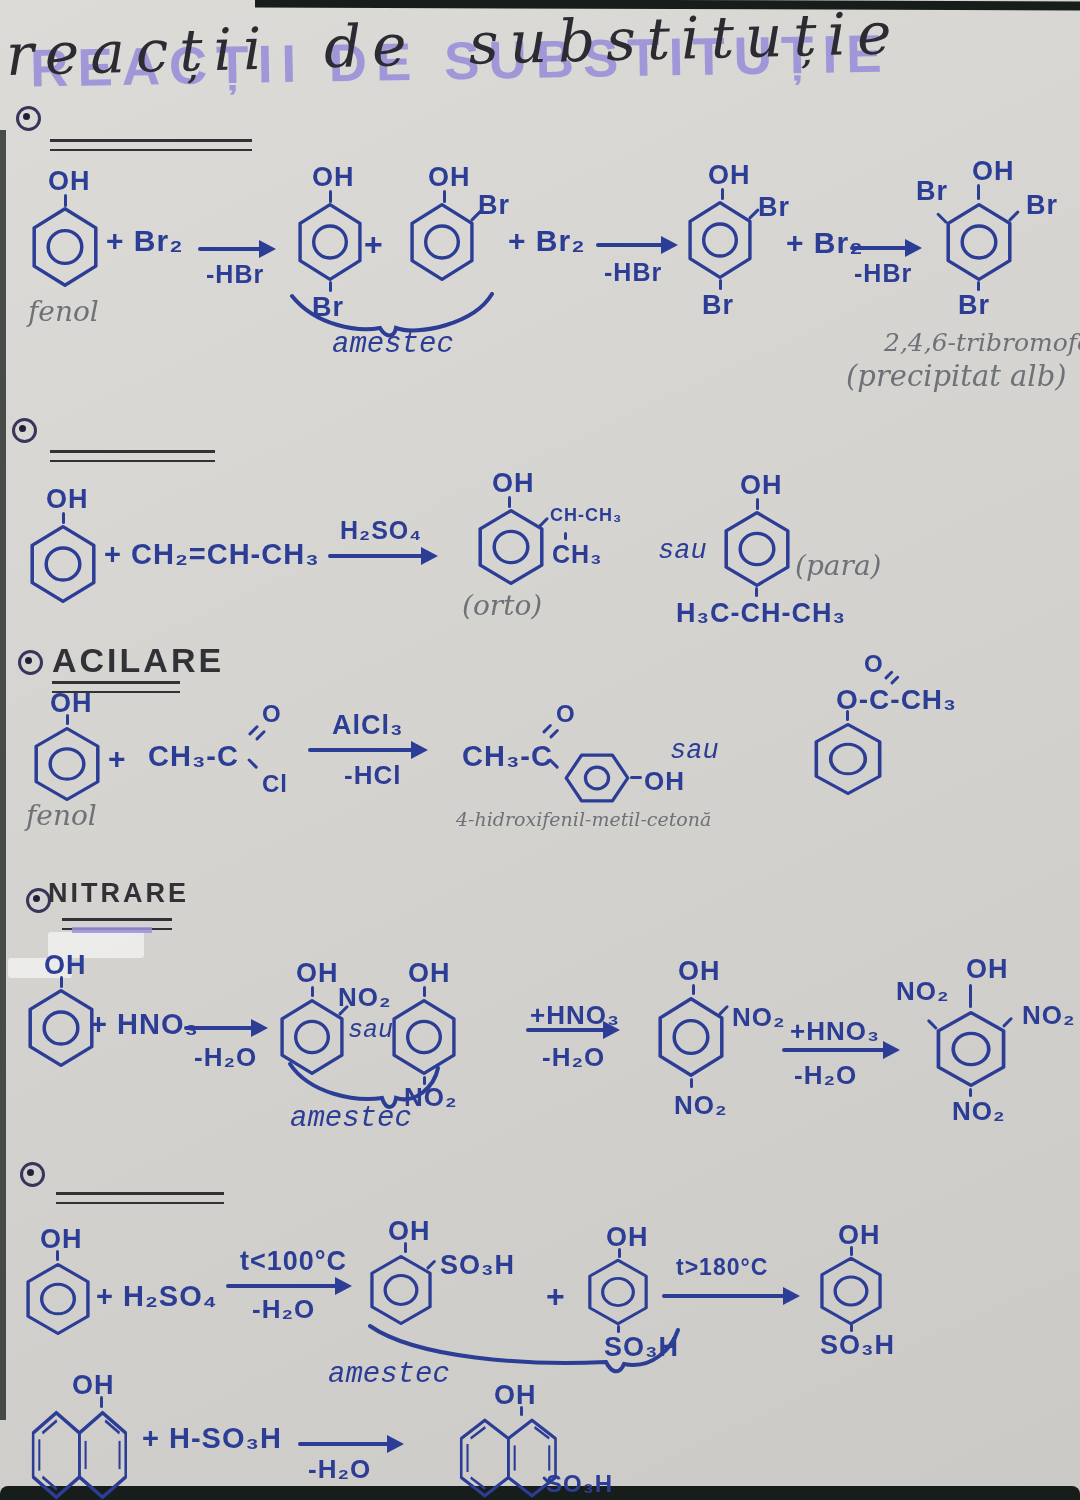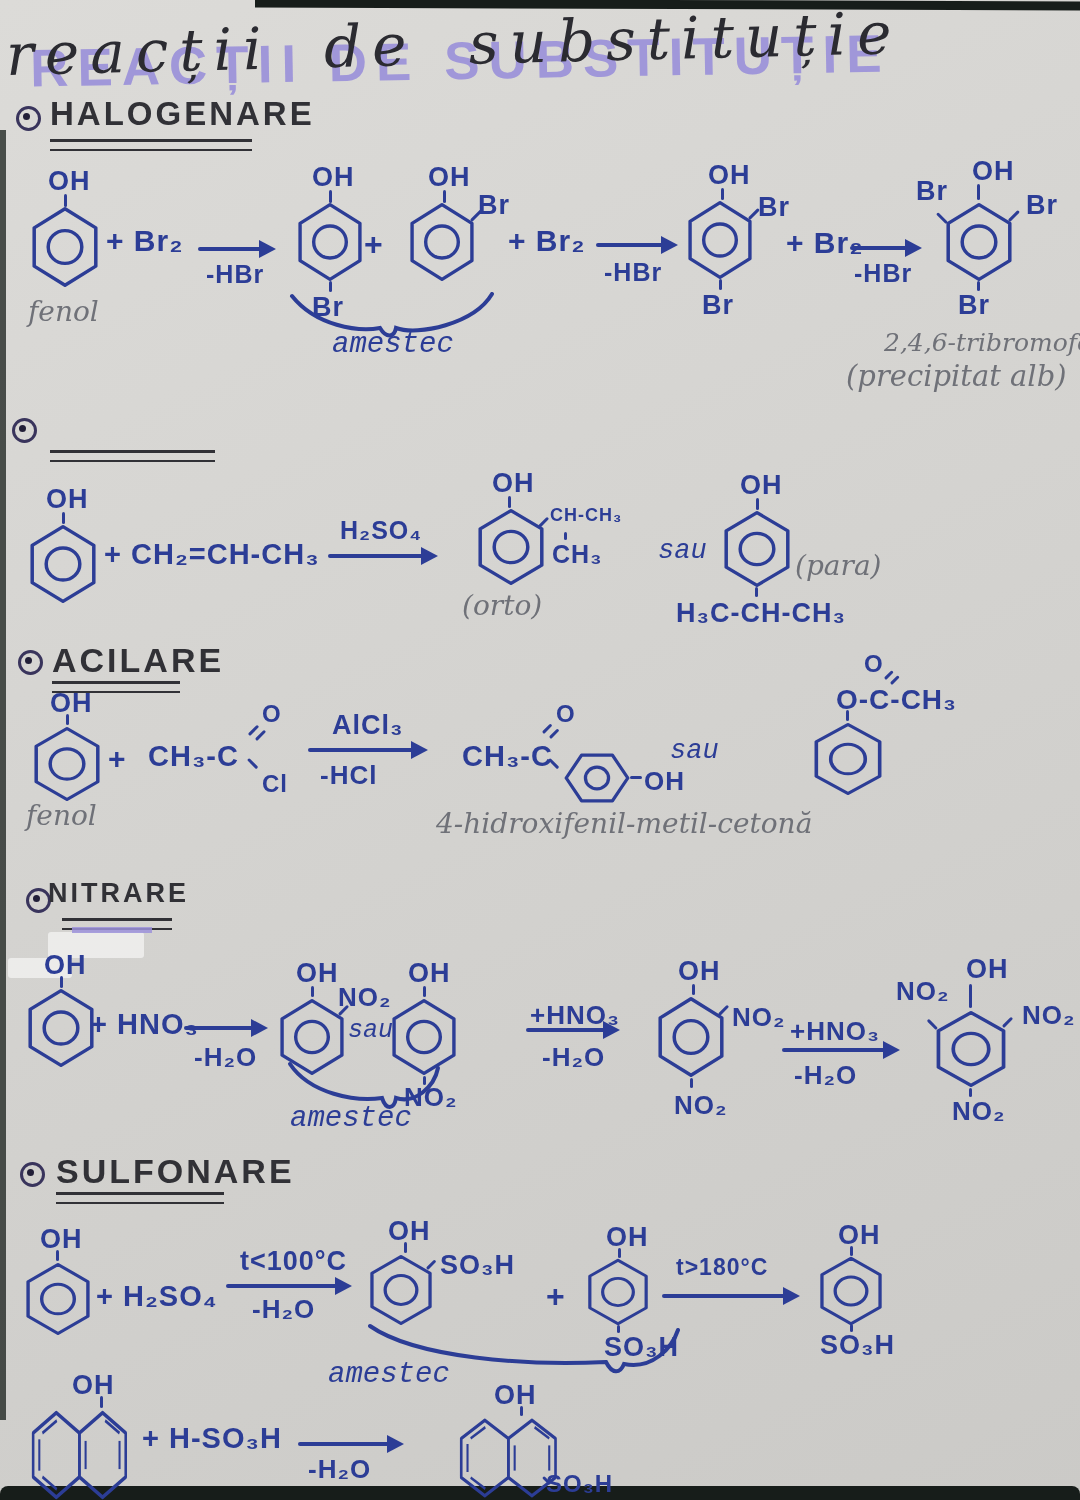--- a/index.html
+++ b/index.html
@@ -74,21 +74,20 @@
   <div class="edge" style="left:0;top:130px;width:6px;height:1290px;opacity:.75"></div>
   <div class="edge" style="left:0;top:1486px;width:1080px;height:14px;border-radius:8px 8px 0 0"></div>
 
   <div class="sec">
     <div class="title-block">REACȚII DE SUBSTITUȚIE</div>
     <div class="title-script">reacții de substituție</div>
   </div>
 
   <div class="sec">
     <span class="bullet" style="left:16px;top:106px"></span>
-    <span class="hd" style="left:50px;top:97px">HALOGENARE</span>
     <div class="hul" style="left:50px;top:139px;width:202px"></div>
 
     <span class="t" style="left:48px;top:168px">OH</span>
     <div class="vb" style="left:64px;top:194px;height:13px"></div>
     <svg class="ring" style="left:30px;top:206px" width="70" height="82">
         <use href="#benz"></use>
       </svg>
     <span class="g" style="left:28px;top:298px">fenol</span>
 
     <span class="t" style="left:106px;top:226px;font-size:30px">+ Br₂</span>
@@ -203,33 +202,33 @@
     <span class="t" style="left:108px;top:744px;font-size:30px">+</span>
     <span class="t" style="left:148px;top:742px;font-size:29px">CH₃-C</span>
     <div class="vb" style="left:250px;top:736px;height:13px;transform:rotate(-135deg)"></div>
     <div class="vb" style="left:257px;top:741px;height:13px;transform:rotate(-135deg)"></div>
     <span class="t" style="left:262px;top:702px;font-size:24px">O</span>
     <div class="vb" style="left:247px;top:760px;height:13px;transform:rotate(-45deg)"></div>
     <span class="t" style="left:262px;top:772px;font-size:24px">Cl</span>
 
     <span class="t" style="left:332px;top:712px;font-size:27px">AlCl₃</span>
     <div class="arrow" style="left:308px;top:748px;width:106px"></div>
-    <span class="t" style="left:320px;top:762px;font-size:26px">-HCl</span>
+    <span class="t" style="left:344px;top:762px;font-size:26px">-HCl</span>
 
     <span class="t" style="left:462px;top:742px;font-size:29px">CH₃-C</span>
     <div class="vb" style="left:544px;top:734px;height:12px;transform:rotate(-135deg)"></div>
     <div class="vb" style="left:551px;top:739px;height:12px;transform:rotate(-135deg)"></div>
     <span class="t" style="left:556px;top:702px;font-size:24px">O</span>
     <div class="vb" style="left:548px;top:760px;height:13px;transform:rotate(-45deg)"></div>
     <svg class="ring" style="left:564px;top:752px" width="66" height="52">
         <use href="#benzflat"></use>
       </svg>
     <div class="hb" style="left:630px;top:776px;width:12px"></div>
     <span class="t" style="left:644px;top:768px;font-size:26px">OH</span>
-    <span class="g" style="left:436px;top:810px;font-size:28px">4-hidroxifenil-metil-cetonă</span>
+    <span class="g" style="left:456px;top:810px;font-size:19px">4-hidroxifenil-metil-cetonă</span>
 
     <span class="sc" style="left:670px;top:738px;font-size:27px">sau</span>
 
     <span class="t" style="left:864px;top:652px;font-size:24px">O</span>
     <div class="vb" style="left:886px;top:680px;height:11px;transform:rotate(-135deg)"></div>
     <div class="vb" style="left:892px;top:685px;height:11px;transform:rotate(-135deg)"></div>
     <span class="t" style="left:836px;top:686px;font-size:28px">O-C-CH₃</span>
     <div class="vb" style="left:846px;top:710px;height:11px"></div>
     <svg class="ring" style="left:812px;top:722px" width="72" height="74">
         <use href="#benz"></use>
@@ -302,21 +301,20 @@
         <use href="#benz"></use>
       </svg>
     <div class="vb" style="left:938px;top:1028px;height:13px;transform:rotate(135deg)"></div>
     <div class="vb" style="left:1004px;top:1028px;height:13px;transform:rotate(-135deg)"></div>
     <div class="vb" style="left:969px;top:1088px;height:9px"></div>
     <span class="t" style="left:952px;top:1098px;font-size:26px">NO₂</span>
   </div>
 
   <div class="sec">
     <span class="bullet" style="left:20px;top:1162px"></span>
-    <span class="hd" style="left:56px;top:1154px;font-size:34px">SULFONARE</span>
     <div class="hul" style="left:56px;top:1192px;width:168px"></div>
 
     <span class="t" style="left:40px;top:1226px">OH</span>
     <div class="vb" style="left:56px;top:1250px;height:11px"></div>
     <svg class="ring" style="left:24px;top:1262px" width="68" height="74">
         <use href="#benz"></use>
       </svg>
 
     <span class="t" style="left:96px;top:1282px;font-size:29px">+ H₂SO₄</span>
     <span class="t" style="left:240px;top:1248px;font-size:27px">t&lt;100°C</span>

